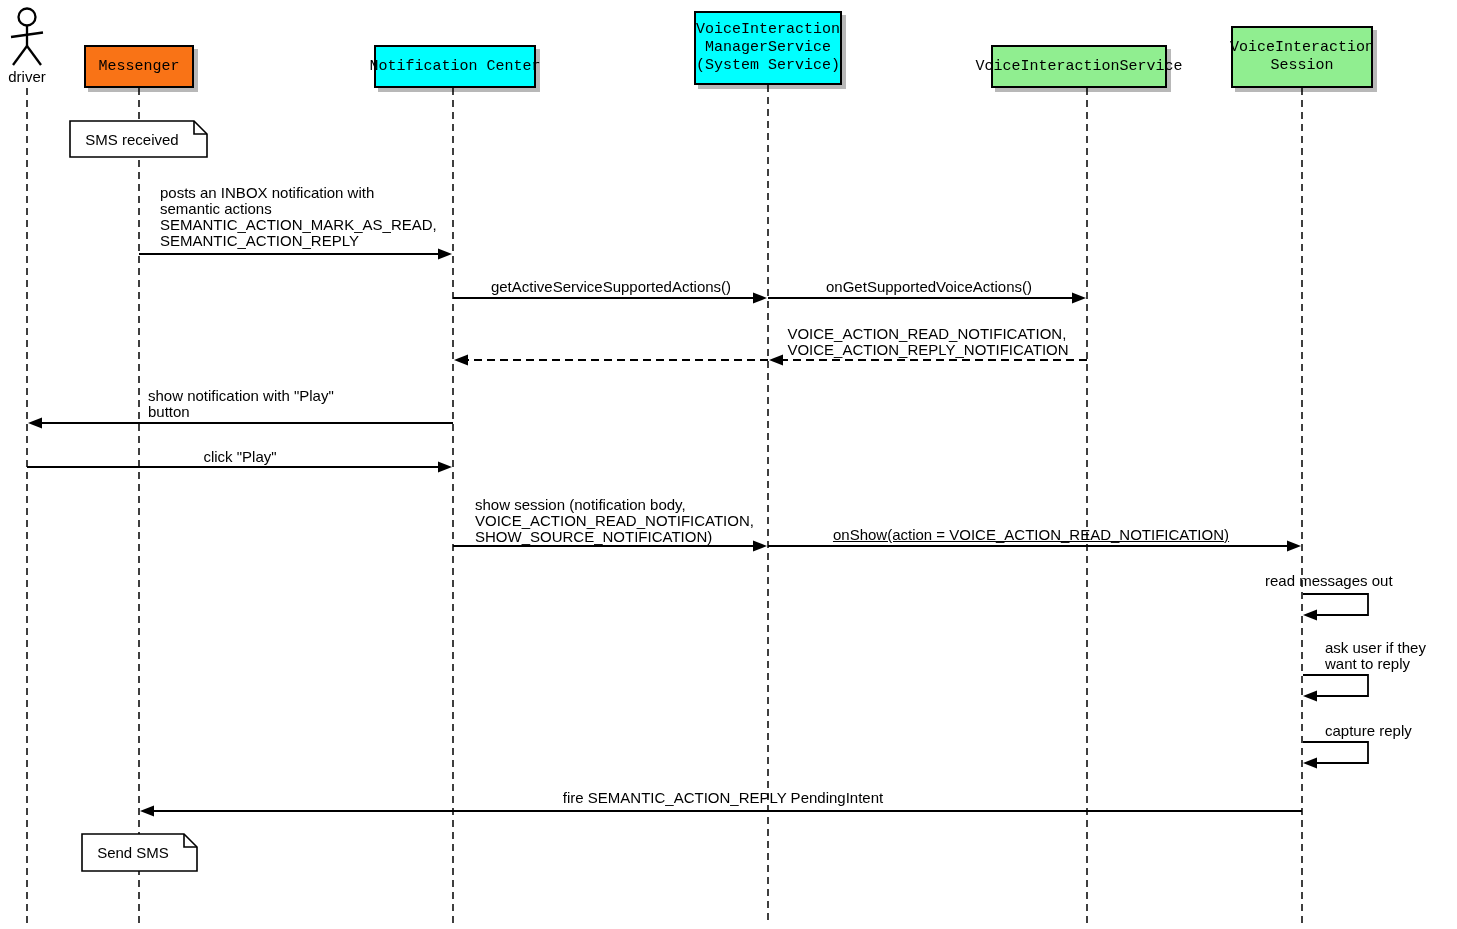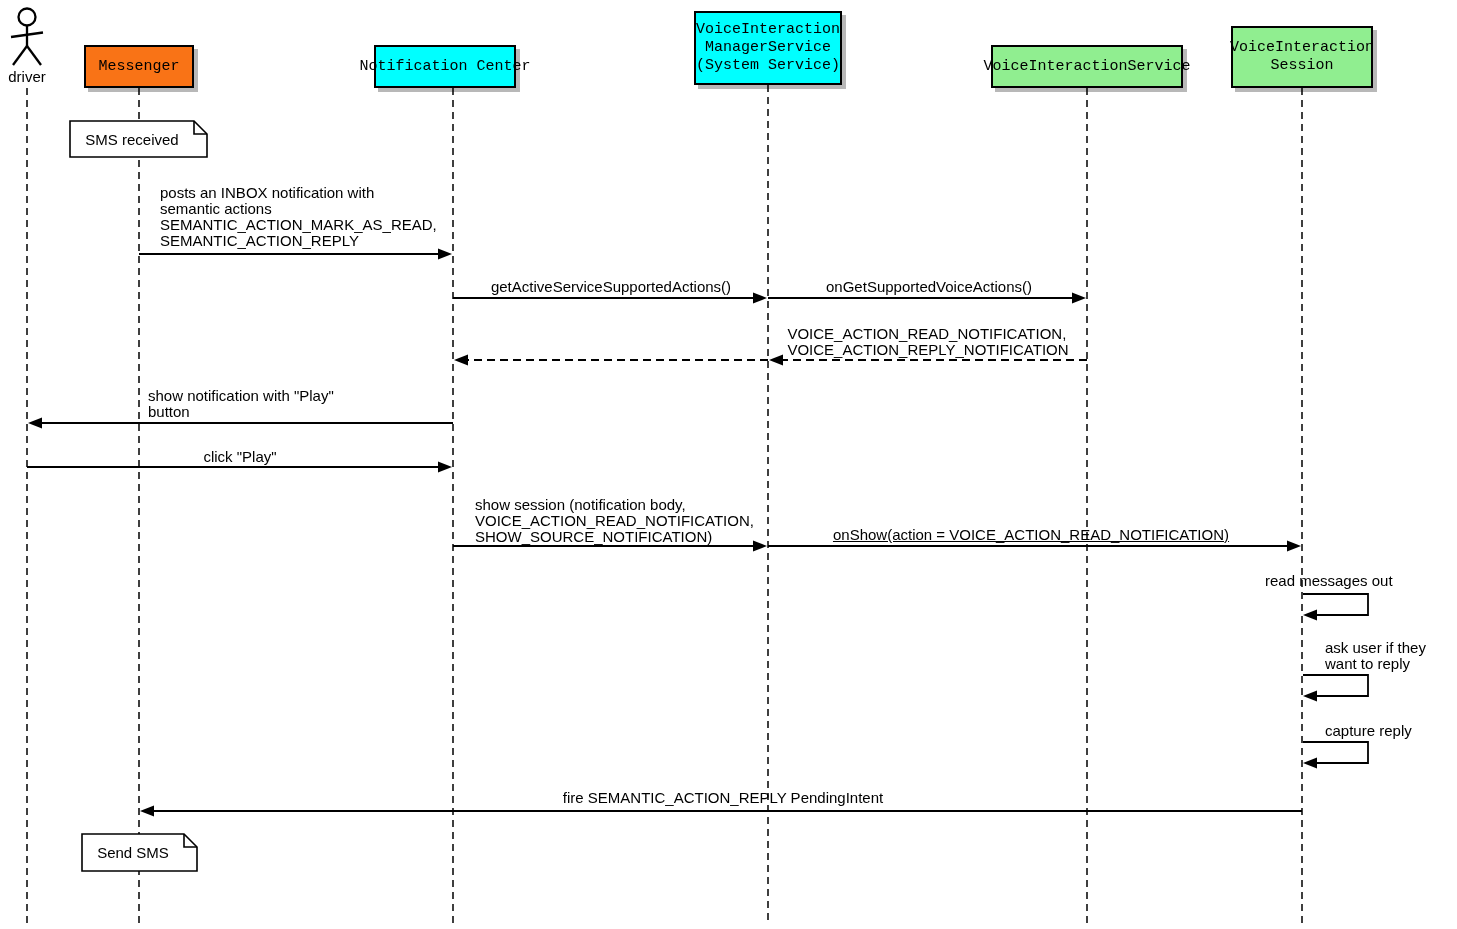--- a/index.html
+++ b/index.html
@@ -60,25 +60,25 @@
       <polyline points="1303,675 1368,675 1368,696 1316,696" fill="none" stroke="#000000" stroke-width="1.8"></polyline>
       <polygon points="1303,696 1317,690.5 1317,701.5" fill="#000000"></polygon>
       <polyline points="1303,742 1368,742 1368,763 1316,763" fill="none" stroke="#000000" stroke-width="1.8"></polyline>
       <polygon points="1303,763 1317,757.5 1317,768.5" fill="#000000"></polygon>
       <line x1="1302" y1="811" x2="150" y2="811" stroke="#000000" stroke-width="1.8"></line>
       <polygon points="140,811 154,805.5 154,816.5" fill="#000000"></polygon>
     </svg>
   <div id="labels-layer">
       <div class="actor-label" style="left: 27px; top: 68px;">driver</div>
       <div class="pbox" style="left: 84px; top: 45px; width: 110px; height: 43px; background: #f97316; white-space: pre;">Messenger</div>
-      <div class="pbox" style="left: 374px; top: 45px; width: 142px; height: 43px; background: rgb(0, 255, 255); white-space: pre;">Notification Center</div>
+      <div class="pbox" style="left: 374px; top: 45px; width: 162px; height: 43px; background: rgb(0, 255, 255); white-space: pre;">Notification Center</div>
       <div class="pbox" style="left: 694px; top: 11px; width: 148px; height: 74px; background: rgb(0, 255, 255); white-space: pre;">VoiceInteraction
 ManagerService
 (System Service)</div>
-      <div class="pbox" style="left: 991px; top: 45px; width: 192px; height: 43px; background: rgb(144, 238, 144); white-space: pre;">VoiceInteractionService</div>
+      <div class="pbox" style="left: 991px; top: 45px; width: 176px; height: 43px; background: rgb(144, 238, 144); white-space: pre;">VoiceInteractionService</div>
       <div class="pbox" style="left: 1231px; top: 26px; width: 142px; height: 62px; background: rgb(144, 238, 144); white-space: pre;">VoiceInteraction
 Session</div>
       <div class="note-label" style="left: 70px; top: 121px; width: 124px; height: 36px;">SMS received</div>
       <div class="note-label" style="left: 82px; top: 834px; width: 102px; height: 37px;">Send SMS</div>
       <div class="msg-label left" style="left: 160px; top: 185px;">posts an INBOX notification with
 semantic actions
 SEMANTIC_ACTION_MARK_AS_READ,
 SEMANTIC_ACTION_REPLY</div>
       <div class="msg-label center" style="left: 611px; top: 279px;">getActiveServiceSupportedActions()</div>
       <div class="msg-label center" style="left: 929px; top: 279px;">onGetSupportedVoiceActions()</div>

